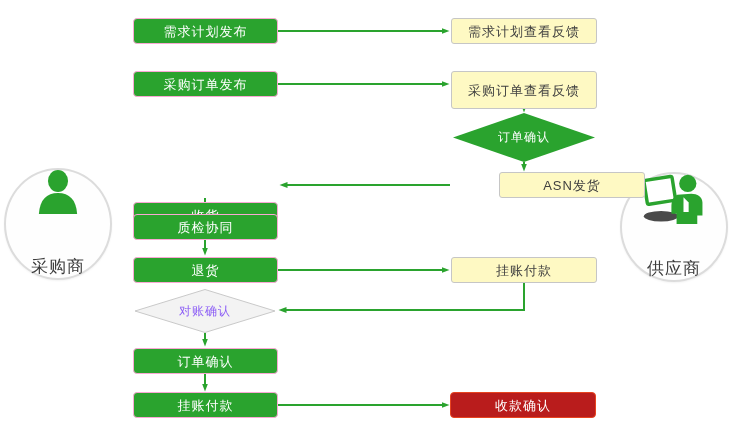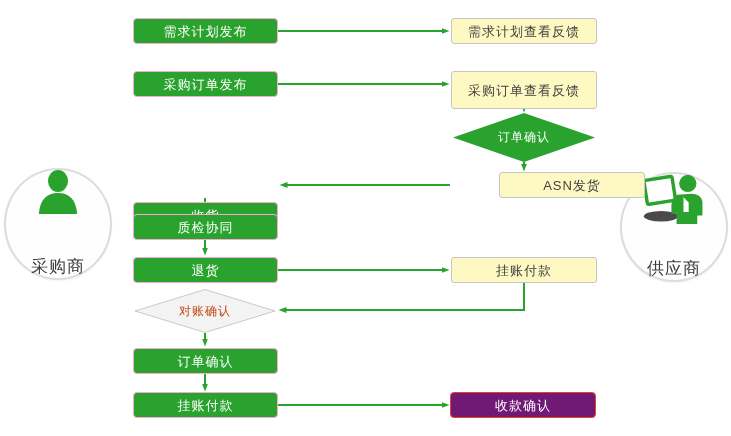--- a/index.html
+++ b/index.html
@@ -9,31 +9,31 @@
   .edges { position:absolute; left:0; top:0; width:731px; height:436px; pointer-events:none; }
 
   .node {
     position:absolute; box-sizing:border-box;
     display:flex; align-items:center; justify-content:center;
     font-size:13px; line-height:1; letter-spacing:1px;
     border-radius:4px; z-index:2;
   }
   .node.green  { background:#2aa32e; color:#ffffff; border:1px solid #f9a8d4; }
   .node.light  { background:#fef9c3; color:#404040; border:1px solid #c6c6c6; border-radius:3px; }
-  .node.red    { background:#701a75; color:#ffffff; border:1px solid #e8431f; }
+  .node.red    { background:#b91c1c; color:#ffffff; border:1px solid #e8431f; }
 
   .diamond { position:absolute; z-index:2; }
   .diamond svg { position:absolute; left:0; top:0; width:100%; height:100%; }
   .diamond .d-label {
     position:absolute; left:0; top:0; width:100%; height:100%;
     display:flex; align-items:center; justify-content:center;
     font-size:12px; letter-spacing:1px;
   }
   .diamond.d-green .d-label { color:#ffffff; }
-  .diamond.d-light .d-label { color:#c2410c; }
+  .diamond.d-light .d-label { color:#8b5cf6; }
 
   .actor {
     position:absolute; z-index:2; box-sizing:border-box;
     background:#fefefe; border:2px solid #dcdcdc; border-radius:50%;
     display:flex; flex-direction:column; align-items:center; justify-content:space-between;
     box-shadow:0 1px 2px rgba(0,0,0,0.05);
     gap:31px;
   }
   .actor-label { font-size:17px; color:#3c3c3c; margin-top:2px; letter-spacing:1px; }
 </style>

